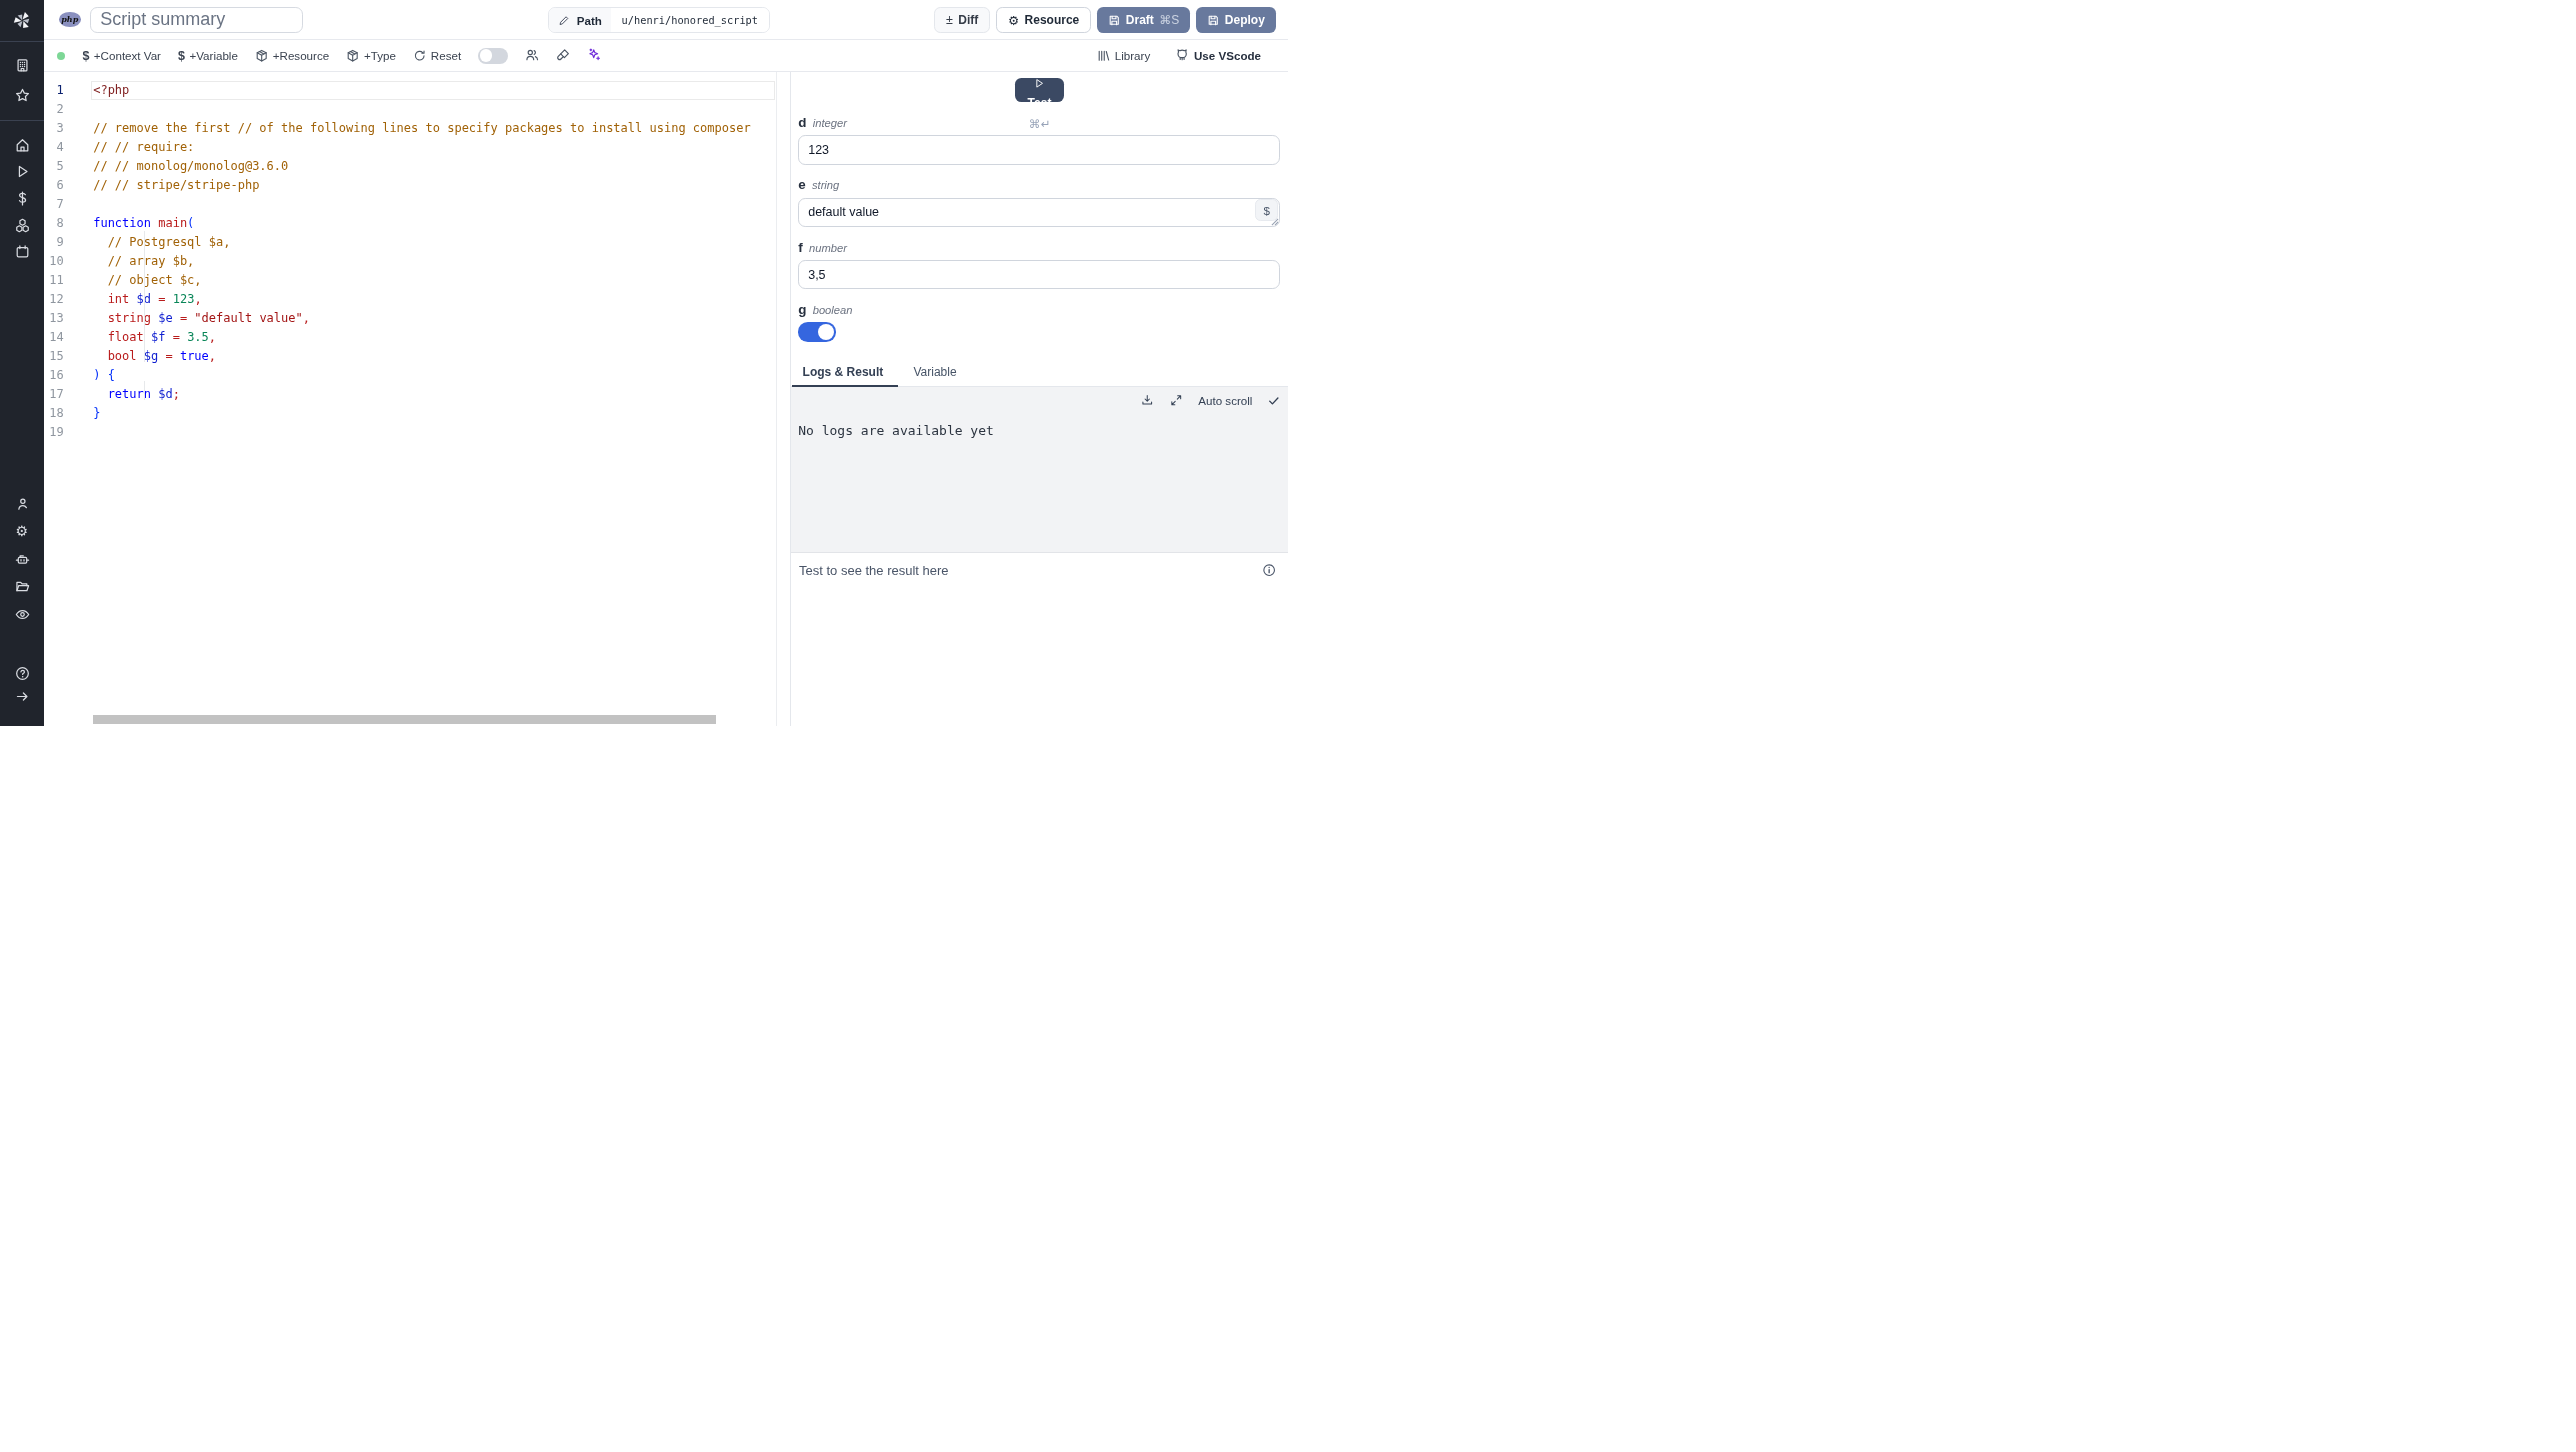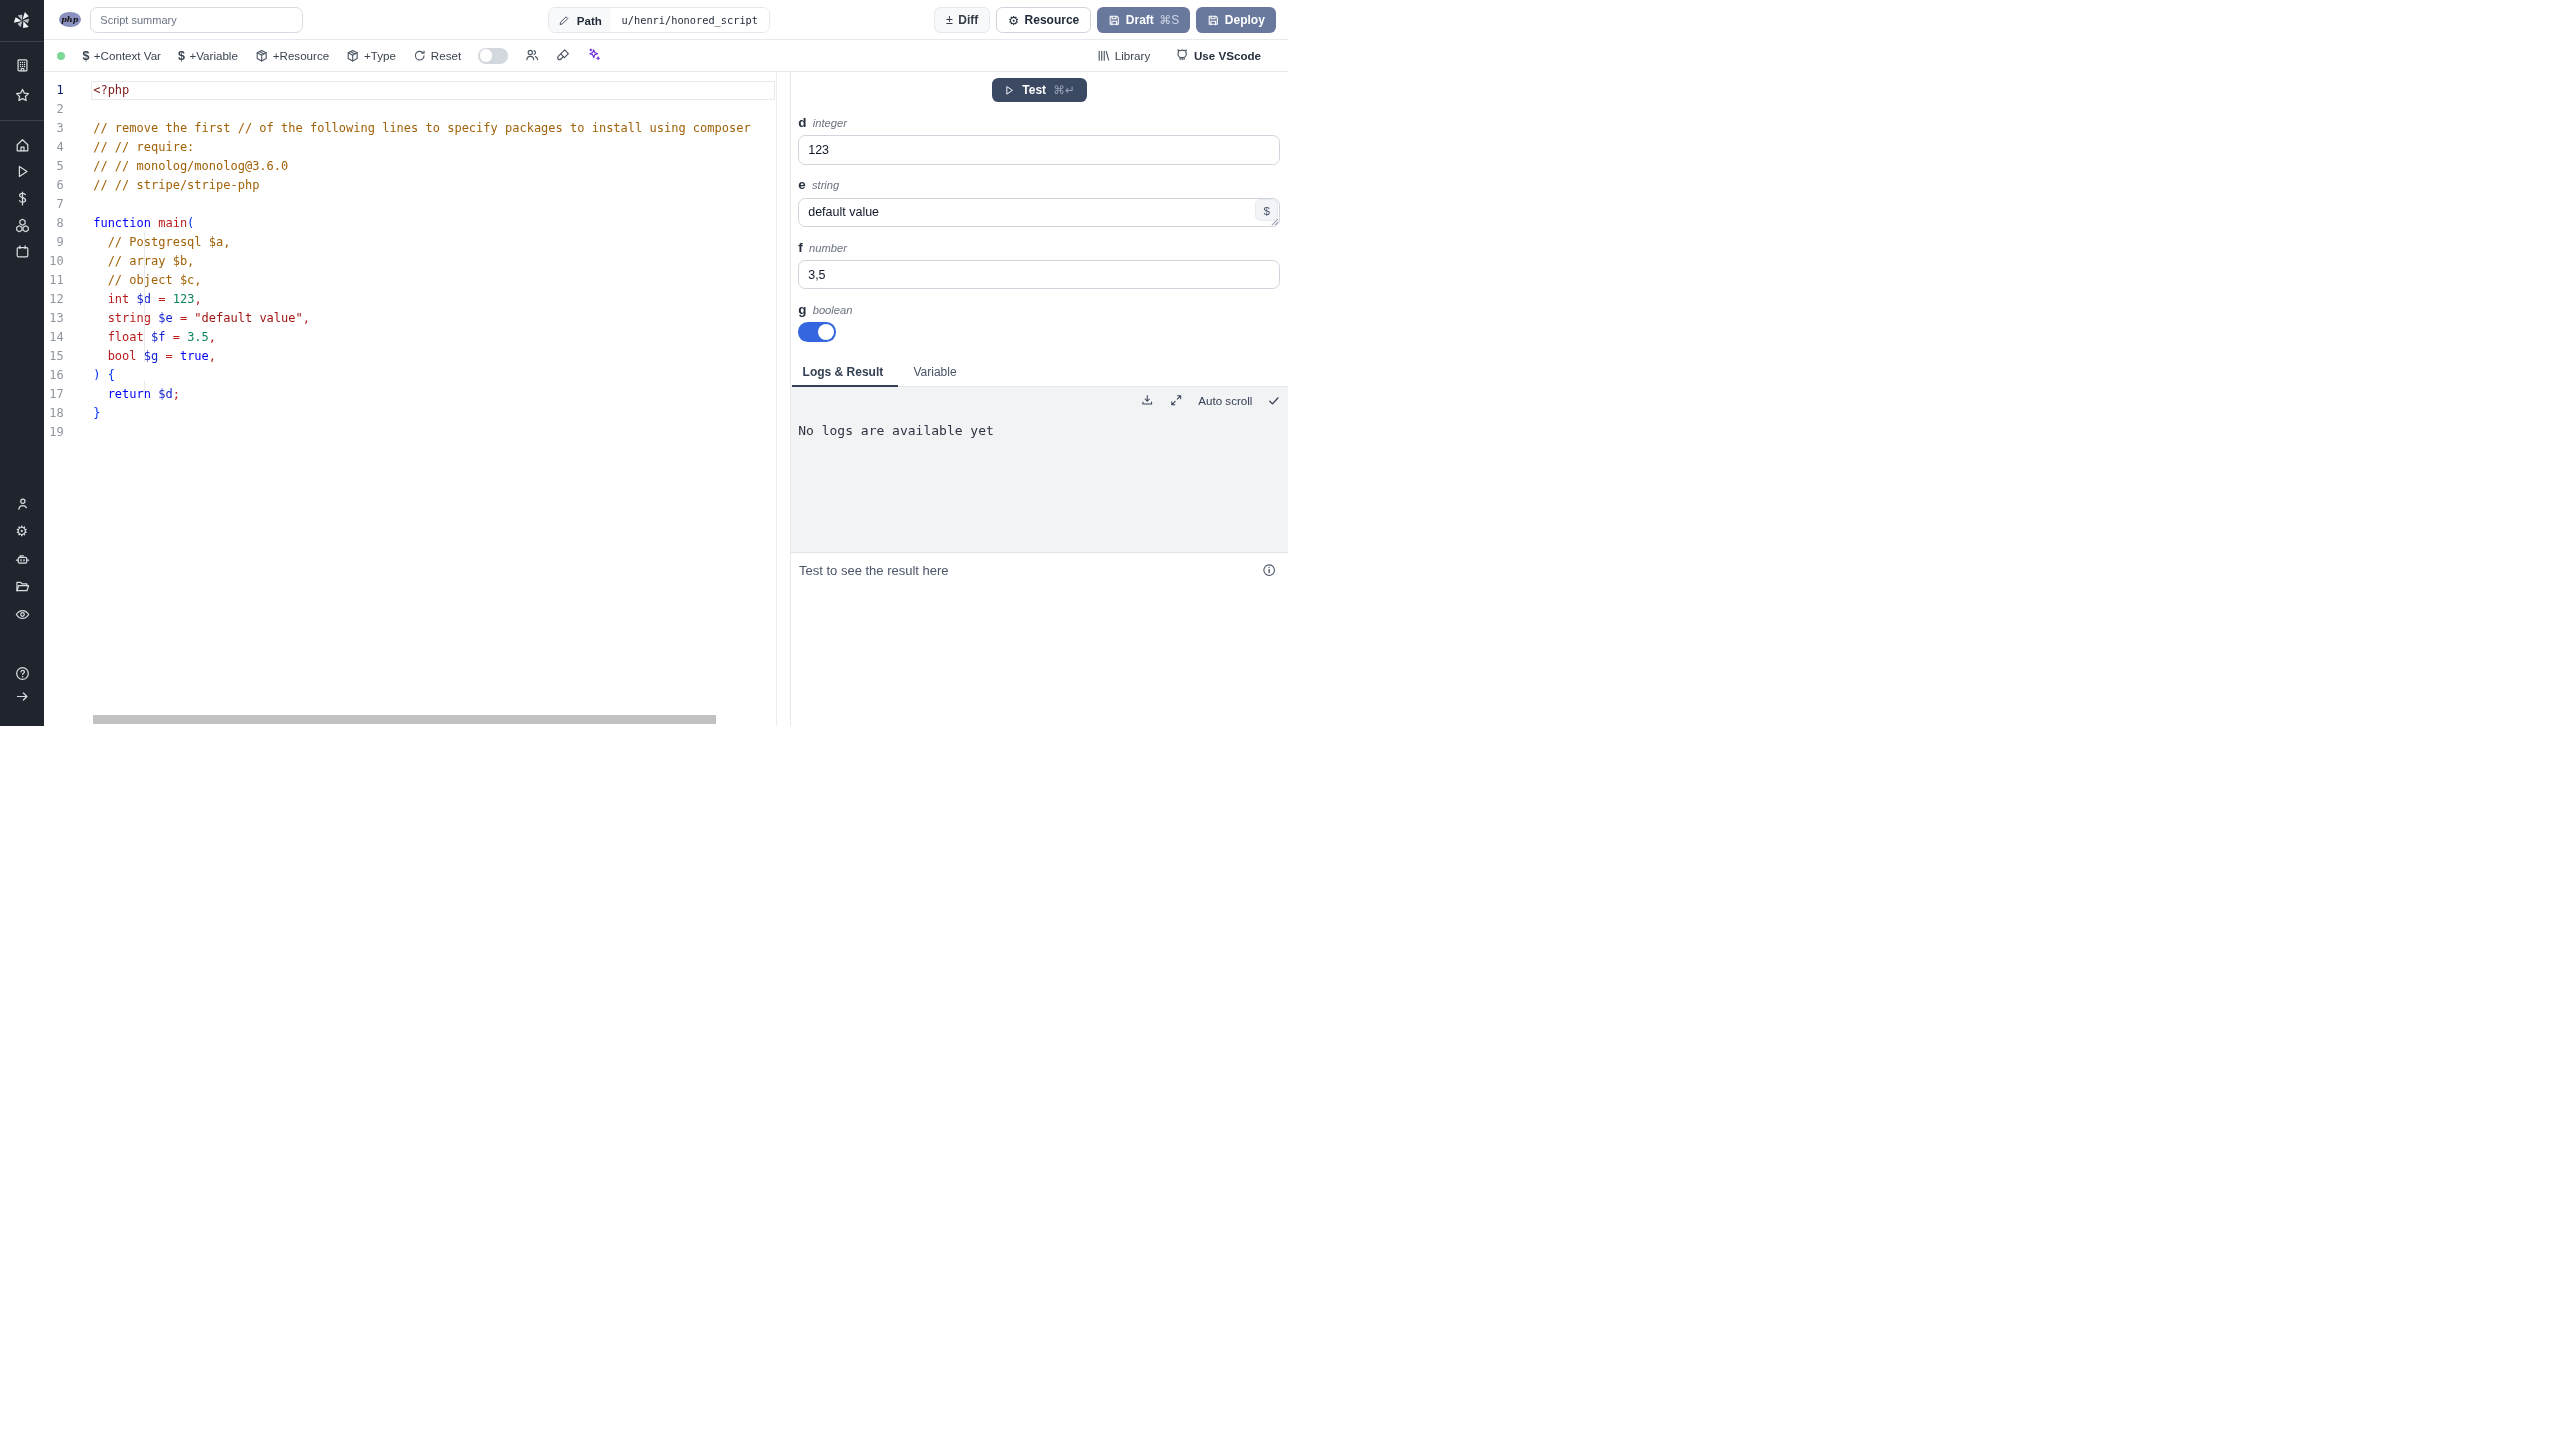--- a/index.html
+++ b/index.html
@@ -20,21 +20,21 @@
   .sb-divider { width:44px; height:0.9px; background:#3a4150; margin-top:17px; }
   .sb-gear { font-family:"DejaVu Sans", sans-serif; font-size:14.3px; line-height:15px; color:#d9dce2; text-align:center; }
 
   
   .topbar { position:absolute; left:44px; top:0; right:0; height:40px; background:#fff;
     border-bottom:0.9px solid #e7e9ee; display:flex; align-items:center; }
   .php-badge { margin-left:15px; width:21.5px; height:14.3px; border-radius:50%;
     background:#8a90bf; display:flex; align-items:center; justify-content:center;
     font-family:"DejaVu Serif", serif; font-style:italic; font-weight:bold; font-size:8px; color:#111; flex:0 0 auto; }
   .summary-input { margin-left:9px; width:213px; height:26px; border:0.9px solid #d6dae1; border-radius:7.2px;
-    padding:0 9.8px; font-size:11px; font-weight:500; color:#1f2937; outline:none;
+    padding:0 9.8px; font-size:18px; font-weight:500; color:#1f2937; outline:none;
     font-family:"Liberation Sans", sans-serif; }
   .summary-input::placeholder { color:#6b7484; font-weight:500; }
   .path-box { position:absolute; left:504px; top:7.2px; height:26px; border:0.9px solid #e4e7ec; border-radius:7.2px;
     display:flex; align-items:stretch; overflow:hidden; cursor:pointer; background:#fff; }
   .path-left { display:flex; align-items:center; gap:6.3px; padding:0 9px; background:#f8f9fb; }
   .path-label { font-size:11.6px; font-weight:700; color:#1f2937; }
   .path-value { display:flex; align-items:center; padding:0 10.7px; font-family:"DejaVu Sans Mono", monospace;
     font-size:10.3px; color:#1f2937; background:#fff; }
   .top-actions { position:absolute; right:12.5px; top:7.2px; display:flex; gap:6.3px; }
   .btn { height:26px; border-radius:6.3px; display:flex; align-items:center; gap:5.4px; padding:0 10.7px;
@@ -79,21 +79,21 @@
   .nm { color:#098658; } .st { color:#a31515; } .tag { color:#7f1d1d; }
   .br { color:#0431fa; } .pl { color:#b91c1c; }
   .hscrollbar { position:absolute; left:49px; bottom:1.8px; width:623px; height:9px; background:#c2c2c2; cursor:pointer; }
   .pane-splitter { position:absolute; left:790px; top:72px; width:0.9px; height:654px; background:#e4e7ec; }
 
   
   .run-panel { position:absolute; left:791px; top:72px; right:0; height:654px; background:#fff; }
   .test-row { display:flex; justify-content:center; margin-top:6.3px; }
   .test-btn { height:24px; background:#3b4963; border:none; border-radius:6.3px; color:#fff;
     display:flex; align-items:center; gap:7.2px; padding:0 12.5px; font-size:12px; font-weight:700; cursor:pointer;
-    font-family:"Liberation Sans", sans-serif; }
+    font-family:"Liberation Sans", sans-serif;flex-direction:column; }
   .test-btn svg { stroke:#fff; fill:none; stroke-width:1.5; stroke-linejoin:round; }
   .test-kbd { color:#97a3b8; font-weight:500; font-size:11.6px; font-family:"DejaVu Sans", sans-serif; }
   .fields { padding:0 8px 0 7.2px; }
   .field-label { display:flex; align-items:baseline; gap:6.3px; margin-top:12.5px; margin-bottom:5.4px; }
   .fname { font-size:13.4px; font-weight:700; color:#27303f; }
   .ftype { font-size:11.2px; font-style:italic; color:#6b7280; }
   .field-input { width:100%; height:29.5px; border:0.9px solid #d0d5dd; border-radius:7.2px; padding:0 9px;
     font-size:12.5px; color:#101828; outline:none; background:#fff; font-family:"Liberation Sans", sans-serif; }
   .str-wrap { position:relative; }
   .dollar-chip { position:absolute; top:1.8px; right:1.8px; width:23px; height:21.5px; background:#f2f4f7;

